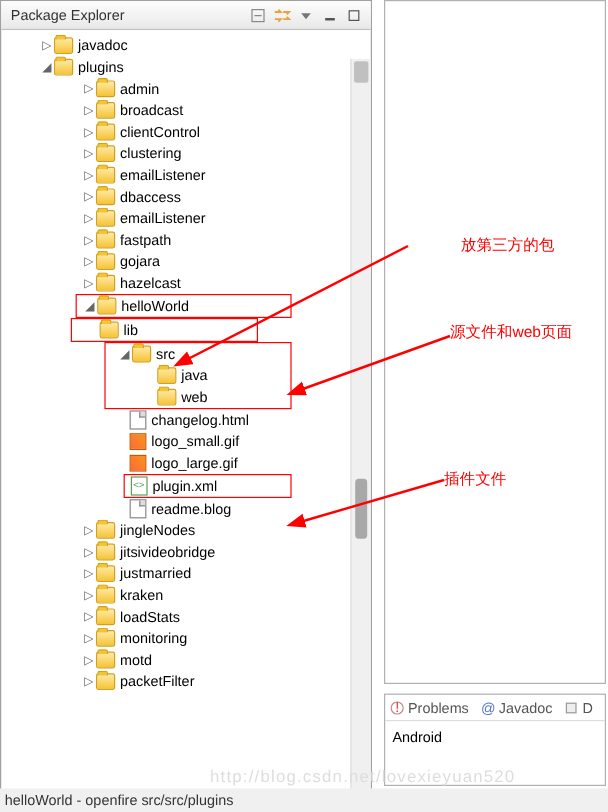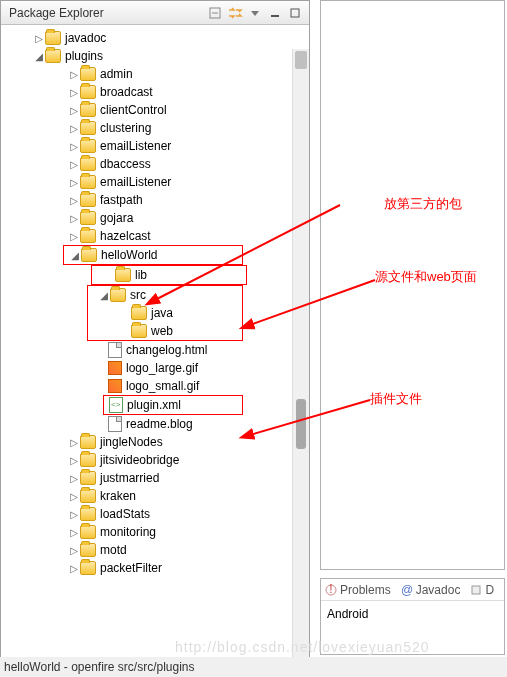--- a/index.html
+++ b/index.html
@@ -134,21 +134,21 @@
         <span class="label">hazelcast</span>
       </div>
 
     <div class="redbox" style="margin-left:60px; width:180px;">
       <div class="tree-row" style="padding-left:5px;">
           <span class="twisty">◢</span>
           <span class="folder-icon folder-open"></span>
           <span class="label">helloWorld</span>
         </div>
     </div>
-    <div class="redbox" style="margin-left:88px; width:156px;">
+    <div class="redbox" style="margin-left:56px; width:156px;">
       <div class="tree-row" style="padding-left:23px;">
           <span class="folder-icon folder-closed"></span>
           <span class="label">lib</span>
         </div>
     </div>
     <div class="redbox" style="margin-left:84px; width:156px;">
       <div class="tree-row" style="padding-left:10px;">
           <span class="twisty">◢</span>
           <span class="folder-icon folder-open"></span>
           <span class="label">src</span>
@@ -162,25 +162,25 @@
           <span class="label">web</span>
         </div>
     </div>
 
     <div class="tree-row ind4">
         <span class="file-icon"></span>
         <span class="label">changelog.html</span>
       </div>
     <div class="tree-row ind4">
         <span class="gif-icon"></span>
+        <span class="label">logo_small.gif</span>
+      </div>
+    <div class="tree-row ind4">
+        <span class="gif-icon"></span>
         <span class="label">logo_large.gif</span>
-      </div>
-    <div class="tree-row ind4">
-        <span class="gif-icon"></span>
-        <span class="label">logo_small.gif</span>
       </div>
     <div class="redbox" style="margin-left:100px; width:140px;">
       <div class="tree-row" style="padding-left:5px;">
           <span class="xml-icon"></span>
           <span class="label">plugin.xml</span>
         </div>
     </div>
     <div class="tree-row ind4">
         <span class="file-icon"></span>
         <span class="label">readme.blog</span>

